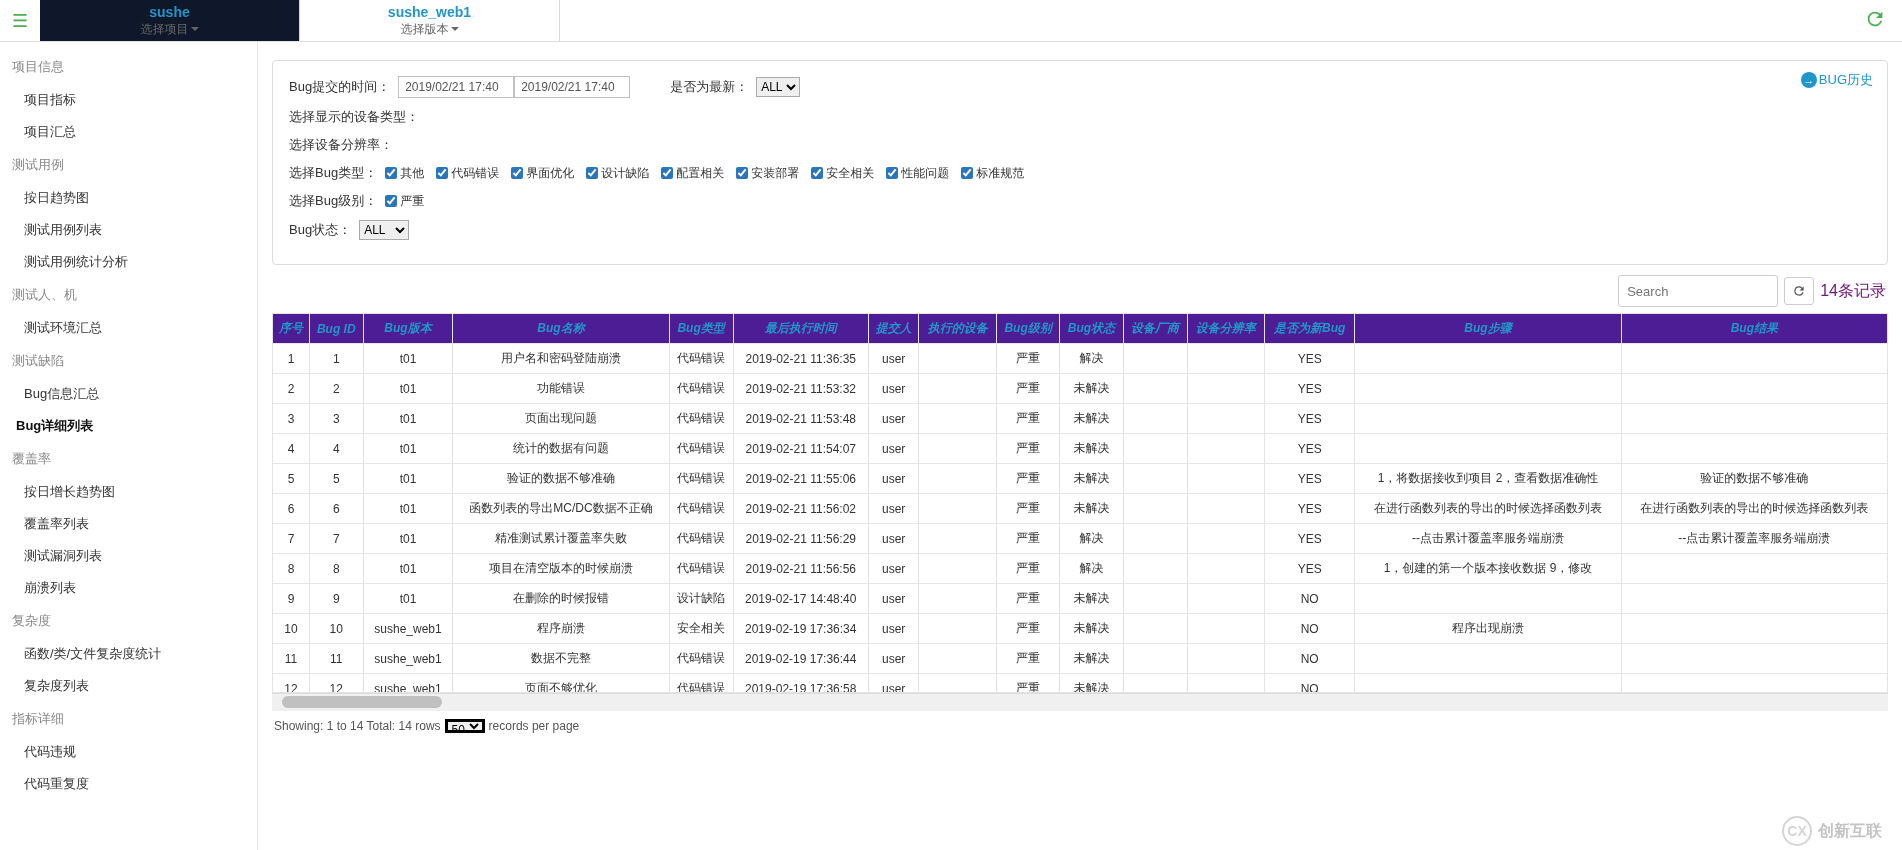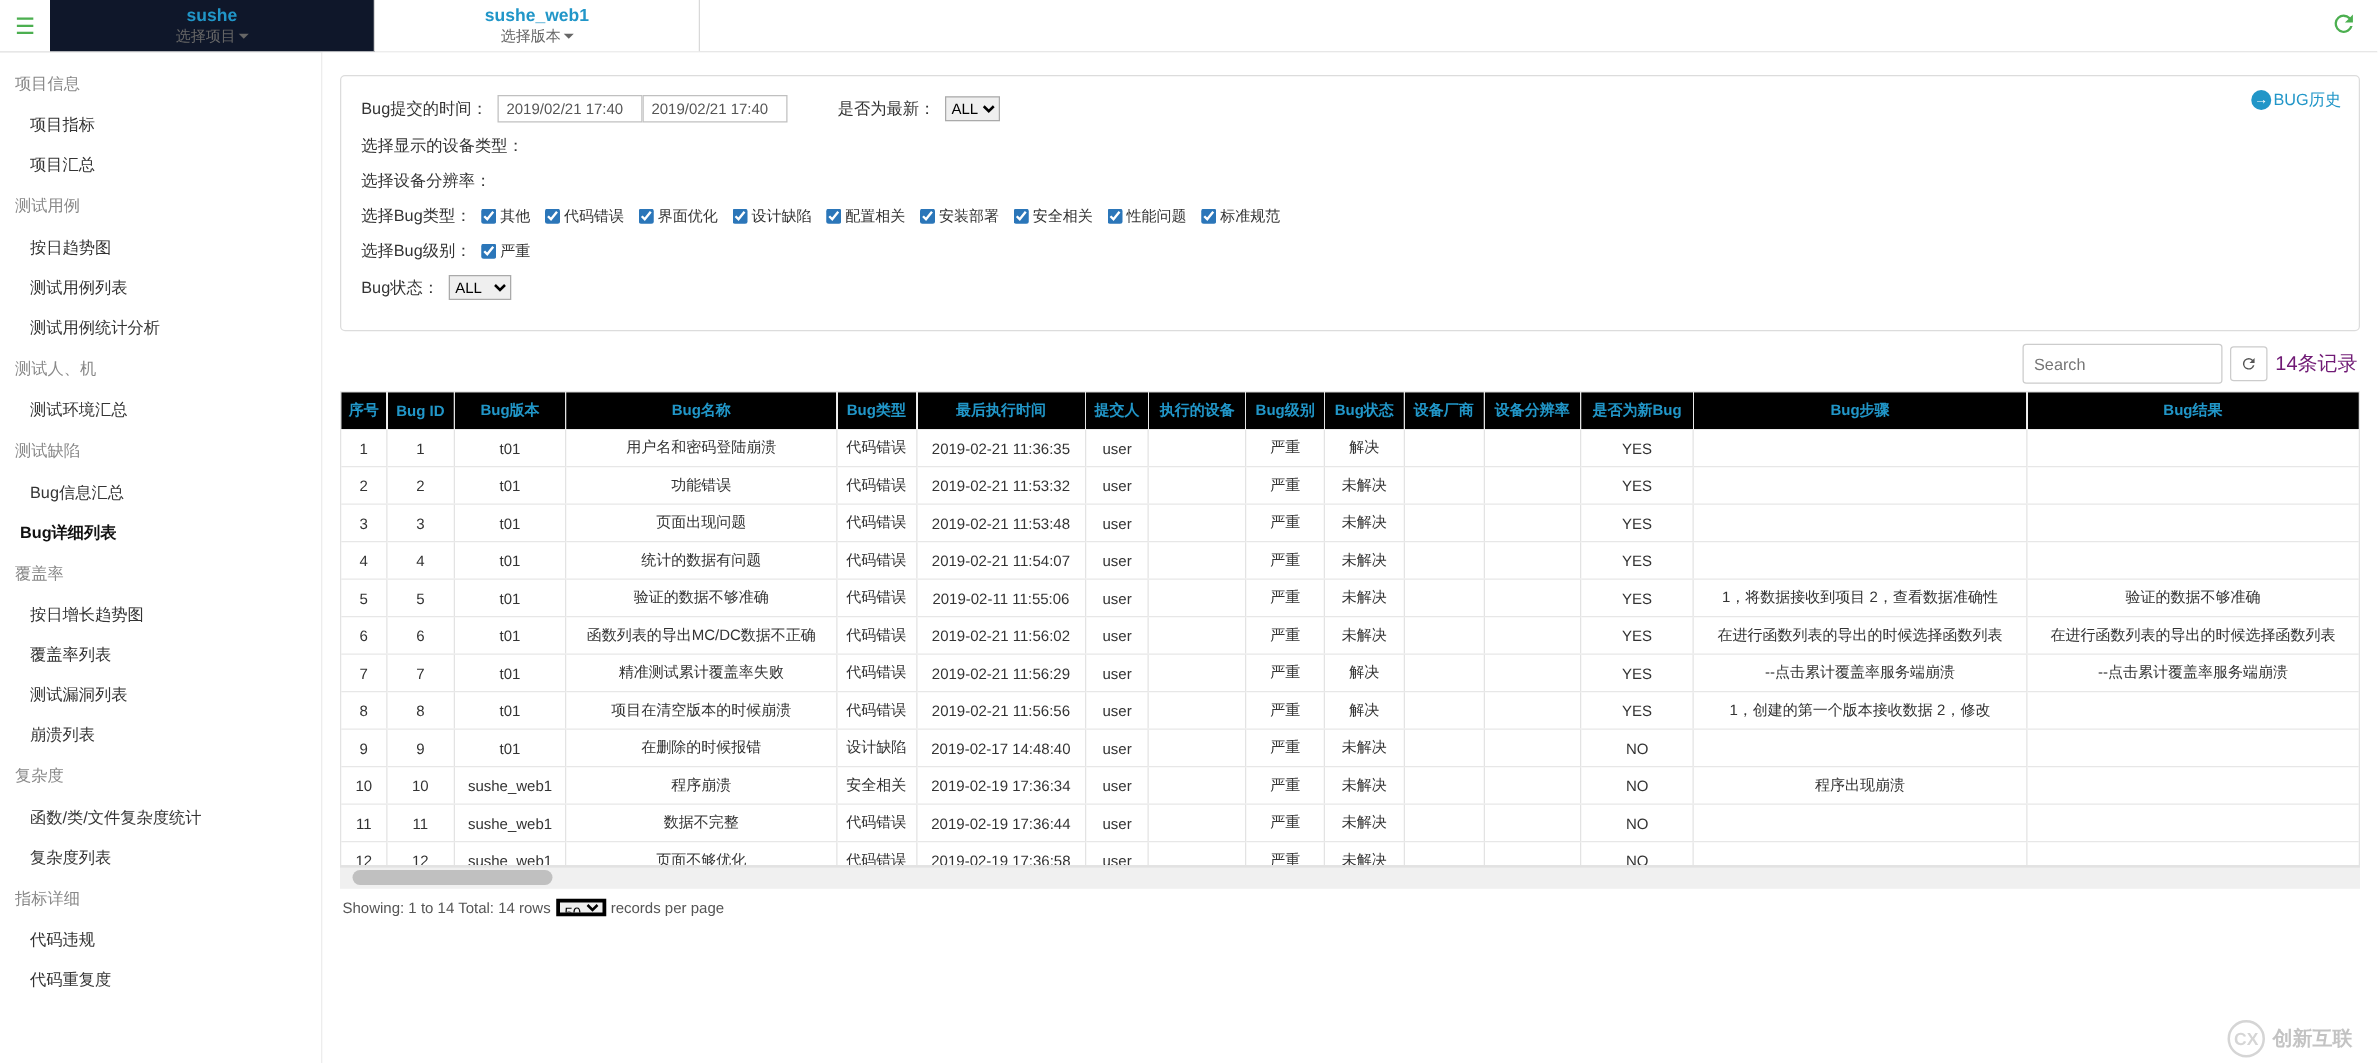--- a/index.html
+++ b/index.html
@@ -36,21 +36,21 @@
     .table-toolbar { display: flex; justify-content: flex-end; align-items: center; margin: 10px 2px 6px 0; gap: 6px;}
     .record-count { color: #701a75; font-size: 16px;}
     .search-input { border: 1px solid #ccc; height: 28px; padding: 15px 8px; width: 160px; font-size: 13px; border-radius: 3px;}
     .reload-btn { border: 1px solid #ccc; width: 30px; height: 28px; border-radius: 3px; display: flex; align-items: center; justify-content: center; cursor: pointer; background: #fff;}
     .reload-btn svg { width: 14px; height: 14px; fill: #555;}
     
     .table-wrap { overflow-x: auto; position: relative; max-height: 380px; overflow-y:auto; border: 1px solid #e3e3e3;}
     table { border-collapse: collapse; width: 100%; min-width: 1590px; font-size: 12px; }
     th, td { border-left: 1px solid #e3e3e3; border-bottom: 1px solid #e7e7e7; padding: 6px 4px; text-align: center; white-space: nowrap; }
     th:first-child, td:first-child { border-left: none;}
-    th { color: #2196c8; font-weight: 600; background: #000000; position: sticky; top:0;}
+    th { color: #2196c8; font-weight: 600; background: #4c1d95; position: sticky; top:0;font-style:italic;}
     
     .pagination-info { margin: 8px 2px; color: #555; font-size: 12px; display:flex; align-items:center; gap:4px;}
     .page-size { border: 3px solid #000000; font-size:12px; height: 14px; }
     
     .hscroll-track { height: 18px; background: #f0f0f0; width:100%; position:relative; border-top:1px solid #ddd;}
     .hscroll-thumb { position:absolute; left:10px; top:2px; height:12px; width: 160px; background:#c0c0c0; border-radius:6px;}
     
     .watermark { position: absolute; right: 20px; bottom: 6px; opacity: 0.35; display:flex; align-items:center; gap:6px; font-size:16px; color:#555; font-weight:600;}
     .watermark .wm-icon { width:30px; height:30px; border:2px solid #888; border-radius:50%; display:flex; align-items:center; justify-content:center; font-size:14px; color:#888; font-weight:bold;}
     
@@ -277,21 +277,21 @@
               <td>YES</td>
               <td></td>
               <td></td>
             </tr>
             <tr>
               <td>5</td>
               <td>5</td>
               <td>t01</td>
               <td>验证的数据不够准确</td>
               <td>代码错误</td>
-              <td>2019-02-11 11:55:06</td>
+              <td>2019-02-21 11:55:06</td>
               <td>user</td>
               <td></td>
               <td>严重</td>
               <td>未解决</td>
               <td></td>
               <td></td>
               <td>YES</td>
               <td>1，将数据接收到项目 2，查看数据准确性</td>
               <td>验证的数据不够准确</td>
             </tr>
@@ -336,21 +336,21 @@
               <td>项目在清空版本的时候崩溃</td>
               <td>代码错误</td>
               <td>2019-02-21 11:56:56</td>
               <td>user</td>
               <td></td>
               <td>严重</td>
               <td>解决</td>
               <td></td>
               <td></td>
               <td>YES</td>
-              <td>1，创建的第一个版本接收数据 2，修改</td>
+              <td>1，创建的第一个版本接收数据 9，修改</td>
               <td></td>
             </tr>
             <tr>
               <td>9</td>
               <td>9</td>
               <td>t01</td>
               <td>在删除的时候报错</td>
               <td>设计缺陷</td>
               <td>2019-02-17 14:48:40</td>
               <td>user</td>

